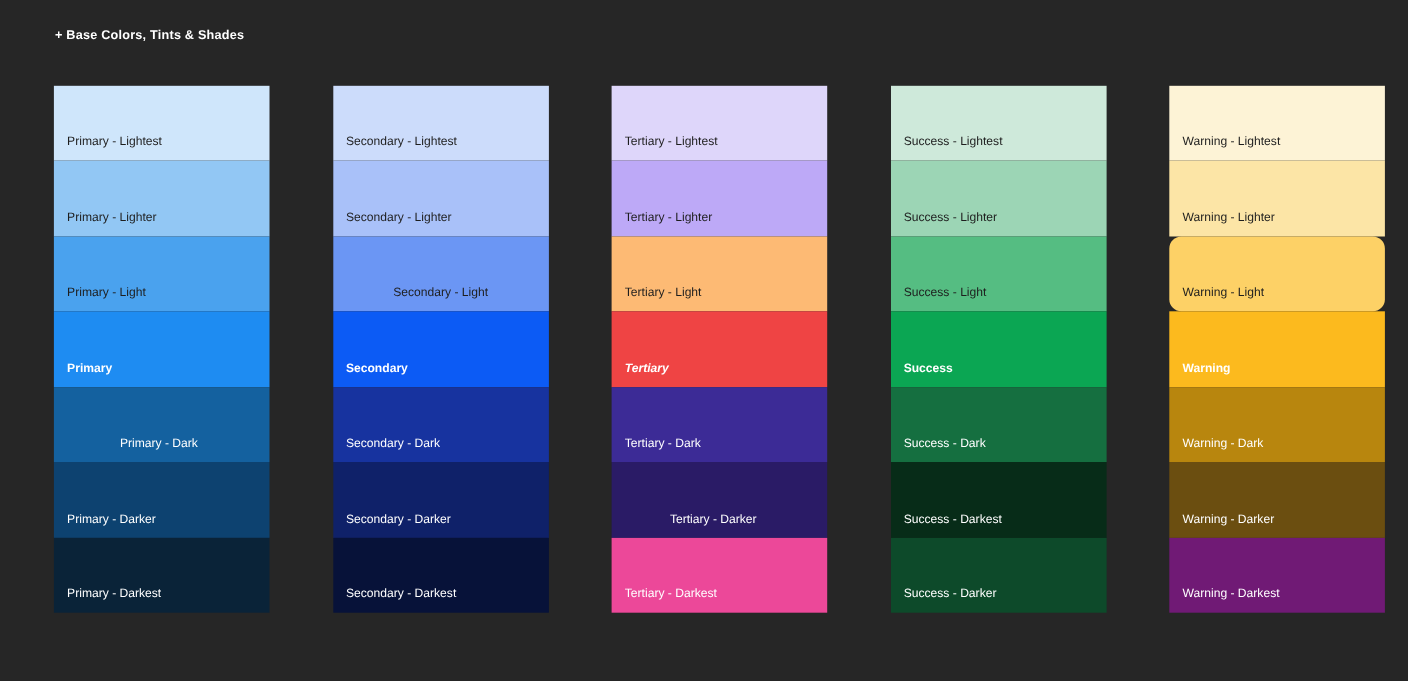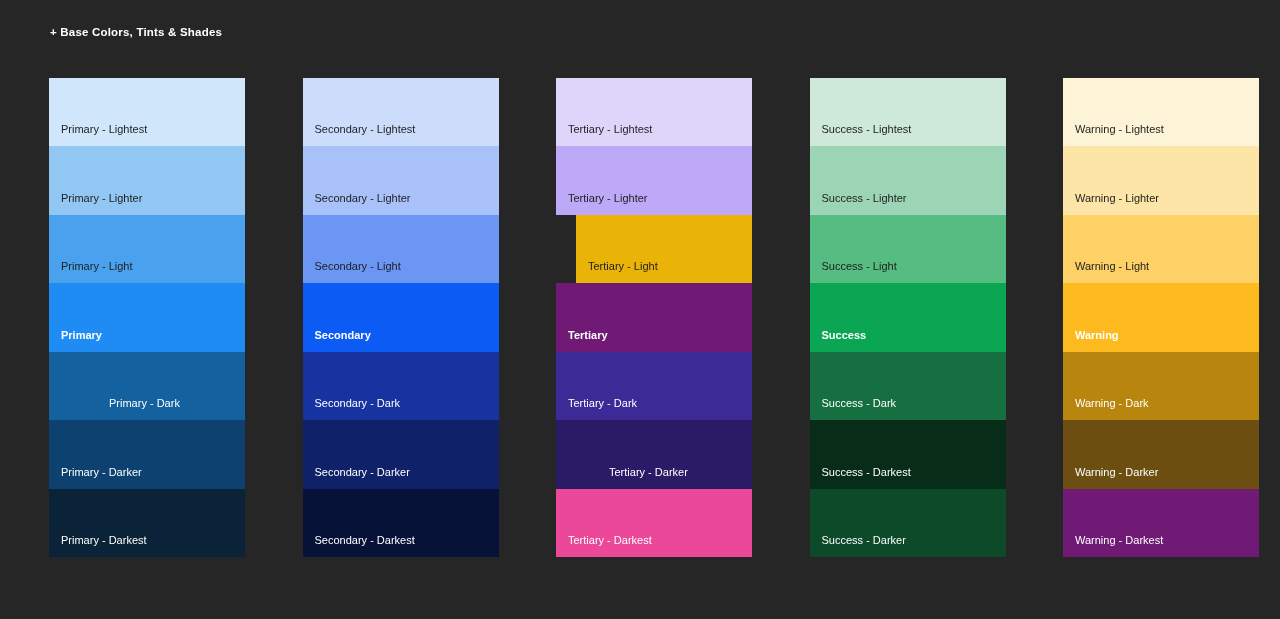--- a/index.html
+++ b/index.html
@@ -82,21 +82,21 @@
         </div>
       </div>
       <div class="column">
         <div class="swatch" style="background: rgb(204, 220, 251);">
           <span class="swatch-label" style="color: rgb(30, 30, 30);">Secondary - Lightest</span>
         </div>
         <div class="swatch" style="background: rgb(169, 193, 249);">
           <span class="swatch-label" style="color: rgb(30, 30, 30);">Secondary - Lighter</span>
         </div>
         <div class="swatch" style="background: rgb(107, 150, 244);">
-          <span class="swatch-label" style="color: rgb(30, 30, 30);">Secondary - Light</span>
+          <span class="swatch-label" style="color: rgb(30, 30, 30); margin-left: 43px;">Secondary - Light</span>
         </div>
         <div class="swatch" style="background: rgb(12, 91, 245);">
           <span class="swatch-label bold" style="color: rgb(255, 255, 255);">Secondary</span>
         </div>
         <div class="swatch" style="background: rgb(23, 51, 159);">
           <span class="swatch-label" style="color: rgb(255, 255, 255);">Secondary - Dark</span>
         </div>
         <div class="swatch" style="background: rgb(15, 33, 105);">
           <span class="swatch-label" style="color: rgb(255, 255, 255);">Secondary - Darker</span>
         </div>
@@ -104,24 +104,24 @@
           <span class="swatch-label" style="color: rgb(255, 255, 255);">Secondary - Darkest</span>
         </div>
       </div>
       <div class="column">
         <div class="swatch" style="background: rgb(222, 214, 250);">
           <span class="swatch-label" style="color: rgb(30, 30, 30); margin-top: 28px;">Tertiary - Lightest</span>
         </div>
         <div class="swatch" style="background: rgb(189, 169, 247);">
           <span class="swatch-label" style="color: rgb(30, 30, 30);">Tertiary - Lighter</span>
         </div>
-        <div class="swatch" style="background: #eab308; margin-left: 20px;">
+        <div class="swatch" style="background: #fdba74;">
           <span class="swatch-label" style="color: rgb(30, 30, 30);">Tertiary - Light</span>
         </div>
-        <div class="swatch" style="background: #701a75;">
+        <div class="swatch" style="background: #ef4444; font-style: italic;">
           <span class="swatch-label bold" style="color: rgb(255, 255, 255);">Tertiary</span>
         </div>
         <div class="swatch" style="background: rgb(60, 43, 150);">
           <span class="swatch-label" style="color: rgb(255, 255, 255);">Tertiary - Dark</span>
         </div>
         <div class="swatch" style="background: rgb(42, 27, 102);">
           <span class="swatch-label" style="color: rgb(255, 255, 255); margin-left: 41px;">Tertiary - Darker</span>
         </div>
         <div class="swatch" style="background: #ec4899;">
           <span class="swatch-label" style="color: rgb(255, 255, 255);">Tertiary - Darkest</span>
@@ -150,21 +150,21 @@
           <span class="swatch-label" style="color: rgb(255, 255, 255);">Success - Darker</span>
         </div>
       </div>
       <div class="column">
         <div class="swatch" style="background: rgb(253, 243, 214);">
           <span class="swatch-label" style="color: rgb(30, 30, 30);">Warning - Lightest</span>
         </div>
         <div class="swatch" style="background: rgb(252, 229, 166);">
           <span class="swatch-label" style="color: rgb(30, 30, 30);">Warning - Lighter</span>
         </div>
-        <div class="swatch" style="background: rgb(253, 209, 102);">
+        <div class="swatch" style="background: rgb(253, 209, 102); border-radius: 11px;">
           <span class="swatch-label" style="color: rgb(30, 30, 30);">Warning - Light</span>
         </div>
         <div class="swatch" style="background: rgb(252, 186, 30);">
           <span class="swatch-label bold" style="color: rgb(255, 255, 255);">Warning</span>
         </div>
         <div class="swatch" style="background: rgb(184, 134, 14);">
           <span class="swatch-label" style="color: rgb(255, 255, 255);">Warning - Dark</span>
         </div>
         <div class="swatch" style="background: rgb(107, 78, 16);">
           <span class="swatch-label" style="color: rgb(255, 255, 255);">Warning - Darker</span>

